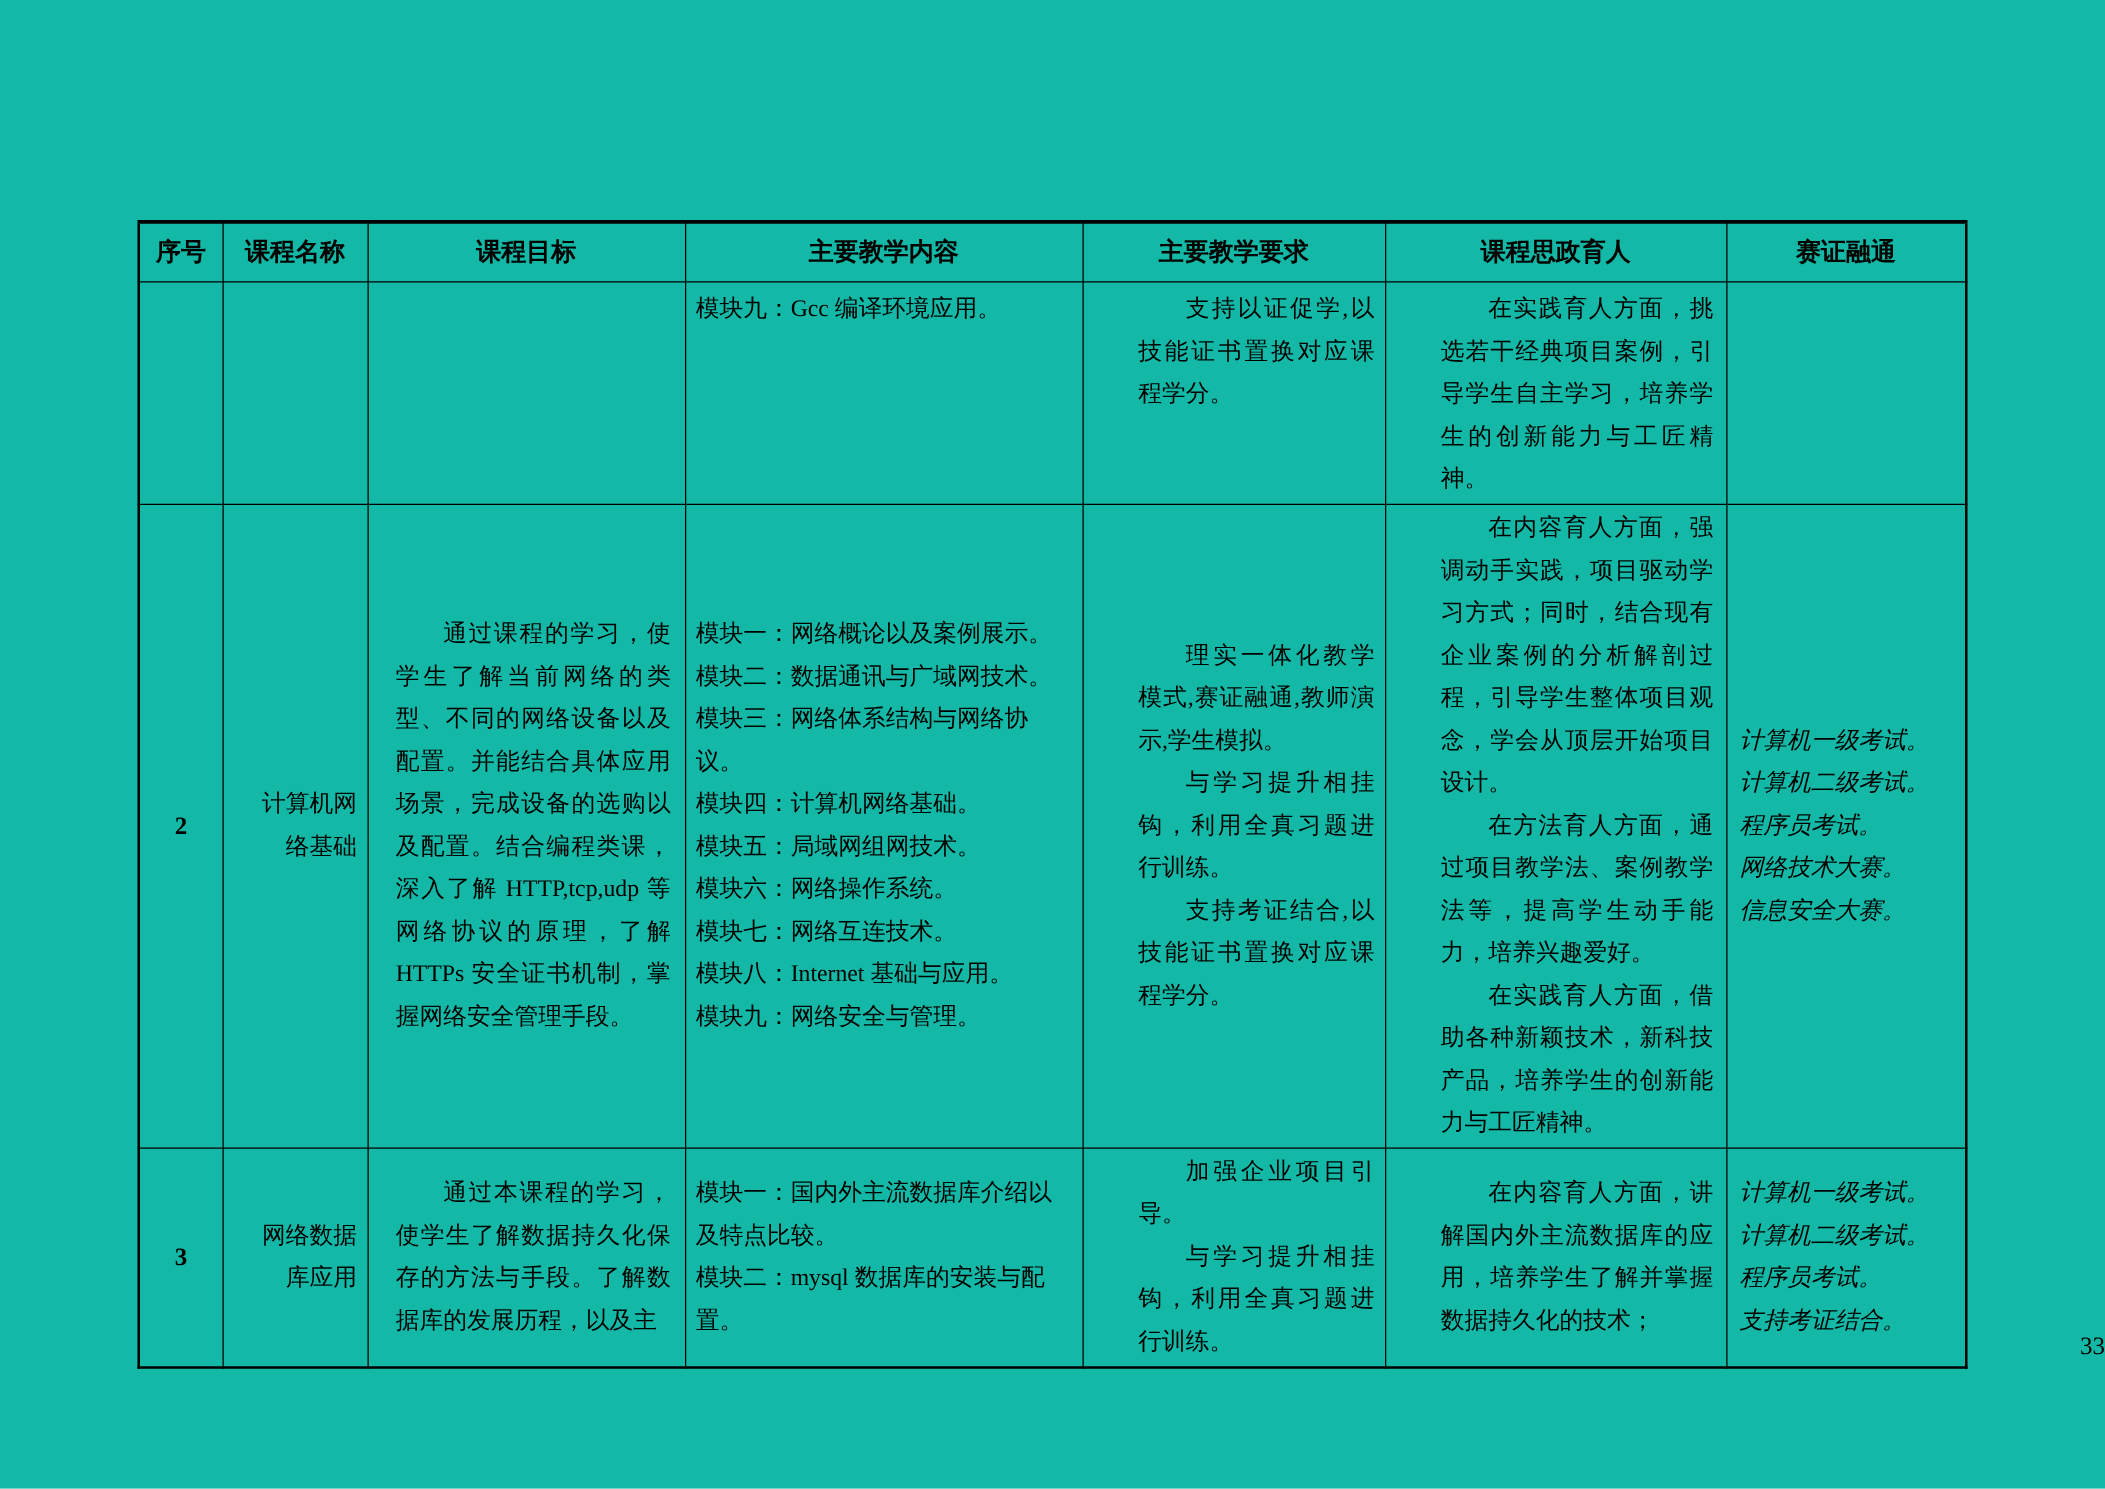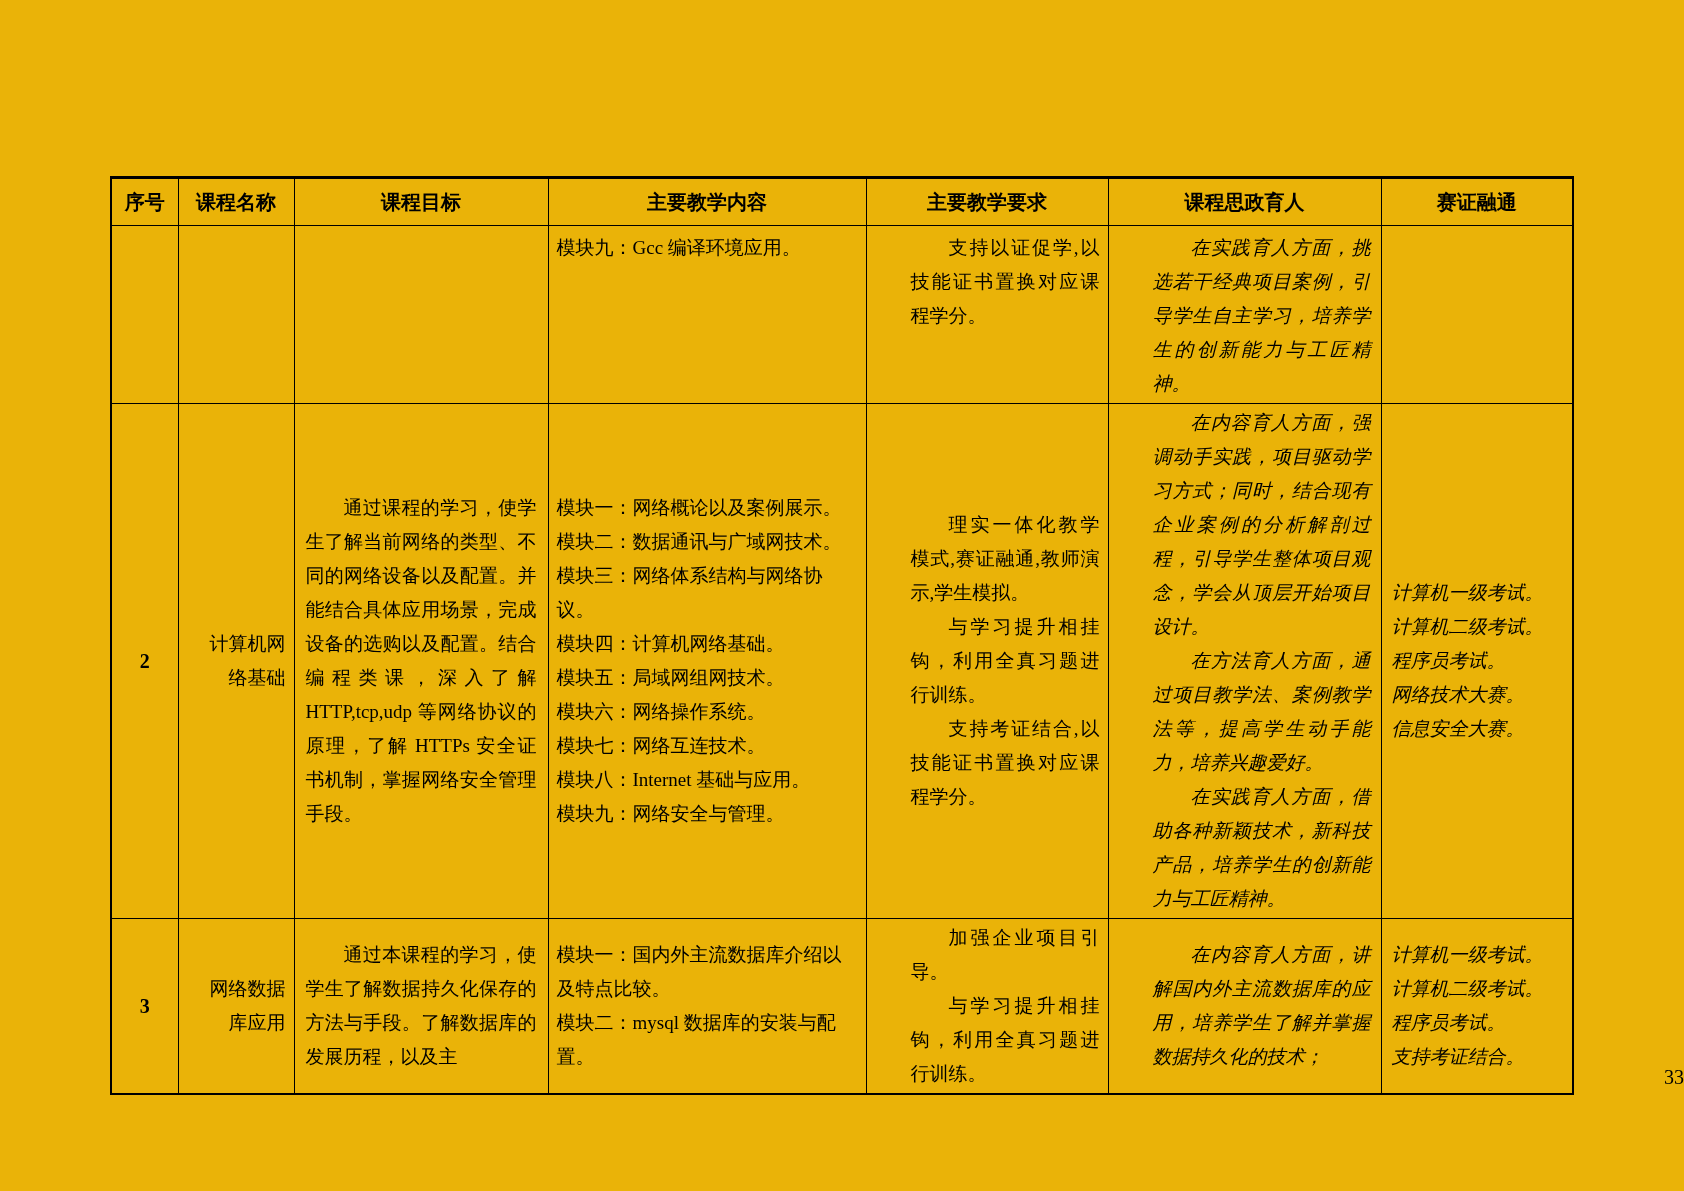--- a/index.html
+++ b/index.html
@@ -4,21 +4,21 @@
 <style>
   html, body {
     margin: 0;
     padding: 0;
     background: #ffffff;
   }
   .page {
     position: relative;
     width: 1684px;
     height: 1191px;
-    background: #eab308;
+    background: #14b8a6;
     color: #000000;
     font-family: "Liberation Serif", "DejaVu Serif", serif;
     overflow: hidden;
   }
   table.course-table {
     position: absolute;
     left: 110px;
     top: 176px;
     width: 1462px;
     border-collapse: collapse;
@@ -49,22 +49,22 @@
     text-align: center;
     font-weight: 700;
     font-size: 20px;
     font-family: "Liberation Serif", "DejaVu Serif", serif;
   }
   td.c-name { text-align: right; padding-left: 13px; }
   td.c-obj, td.c-req, td.c-ide {
     text-align: justify;
     padding-left: 44px;
   }
-  td.c-obj { padding-left: 11px; padding-right: 11px; }
-  td.c-ide { padding-right: 10px; font-style: italic; }
+  td.c-obj { padding-left: 22px; padding-right: 11px; }
+  td.c-ide { padding-right: 10px; }
   td.c-cert { padding-left: 10px; font-style: italic; }
   .course-table p { margin: 0; }
   p.indent { text-indent: 2em; }
   .page-number {
     position: absolute;
     left: 0;
     right: 0;
     top: 1066px;
     text-align: right;
     font-size: 20px;

